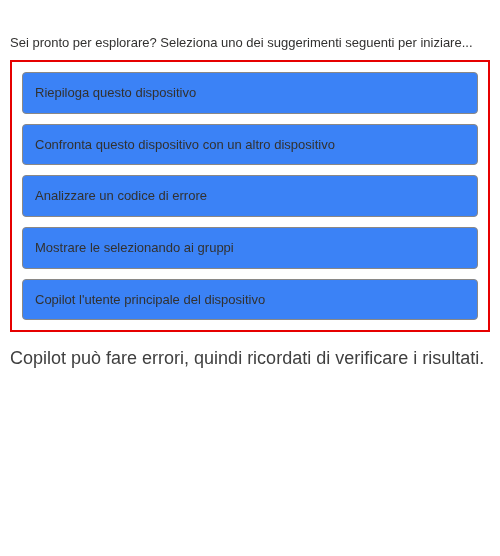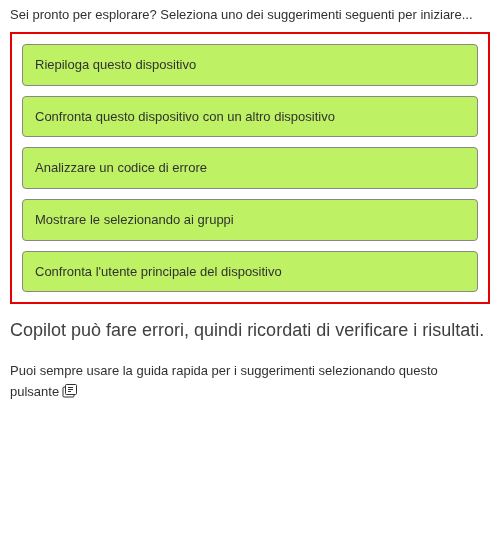--- a/index.html
+++ b/index.html
@@ -8,41 +8,42 @@
       padding: 0;
       font-family: "Segoe UI", Arial, sans-serif;
       font-size: 13px;
       color: #323130;
       background: #ffffff;
       width: 500px;
       height: 556px;
     }
     .wrapper {
       padding: 6px 10px 10px 10px;
+      margin-top: 28px;
     }
     .intro {
       font-size: 13px;
       color: #323130;
       margin: 0 0 8px 0;
       line-height: 1.4;
     }
     .suggestion-box {
       border: 2px solid #e60000;
       padding: 10px 10px 10px 10px;
       display: flex;
       flex-direction: column;
       gap: 10px;
     }
     .suggestion-item {
       border: 1px solid #8a8886;
       border-radius: 4px;
       padding: 12px 12px;
       font-size: 13px;
       color: #323130;
-      background: #bef264;
+      background: #3b82f6;
       cursor: pointer;
       line-height: 1.2;
     }
     .disclaimer {
       font-size: 18px;
       color: #404040;
       margin: 12px 0 0 0;
       line-height: 1.6;
     }
     .guide-text {
@@ -65,30 +66,21 @@
 
 <div class="wrapper">
 
   <p class="intro">Sei pronto per esplorare? Seleziona uno dei suggerimenti seguenti per iniziare...</p>
 
   <div class="suggestion-box">
     <div class="suggestion-item">Riepiloga questo dispositivo</div>
     <div class="suggestion-item">Confronta questo dispositivo con un altro dispositivo</div>
     <div class="suggestion-item">Analizzare un codice di errore</div>
     <div class="suggestion-item">Mostrare le selezionando ai gruppi</div>
-    <div class="suggestion-item">Confronta l'utente principale del dispositivo</div>
+    <div class="suggestion-item">Copilot l'utente principale del dispositivo</div>
   </div>
 
   <p class="disclaimer">
     <span>Copilot può fare errori, quindi ricordati di verificare i risultati.</span><br>
   </p>
 
-  <p class="guide-text">
-    <span>Puoi sempre usare la guida rapida per i suggerimenti selezionando questo pulsante</span><span class="guide-icon"><svg width="16" height="16" viewBox="0 0 16 16" fill="none" stroke="#323130" stroke-width="1">
-      <rect x="2" y="3" width="11" height="10" rx="1"></rect>
-      <rect x="4.5" y="0.5" width="11" height="10" rx="1" fill="#ffffff"></rect>
-      <line x1="7" y1="3.5" x2="12" y2="3.5"></line>
-      <line x1="7" y1="5.5" x2="12" y2="5.5"></line>
-      <line x1="7" y1="7.5" x2="10" y2="7.5"></line>
-    </svg></span>
-  </p>
 
 </div>
 
 </body></html>

